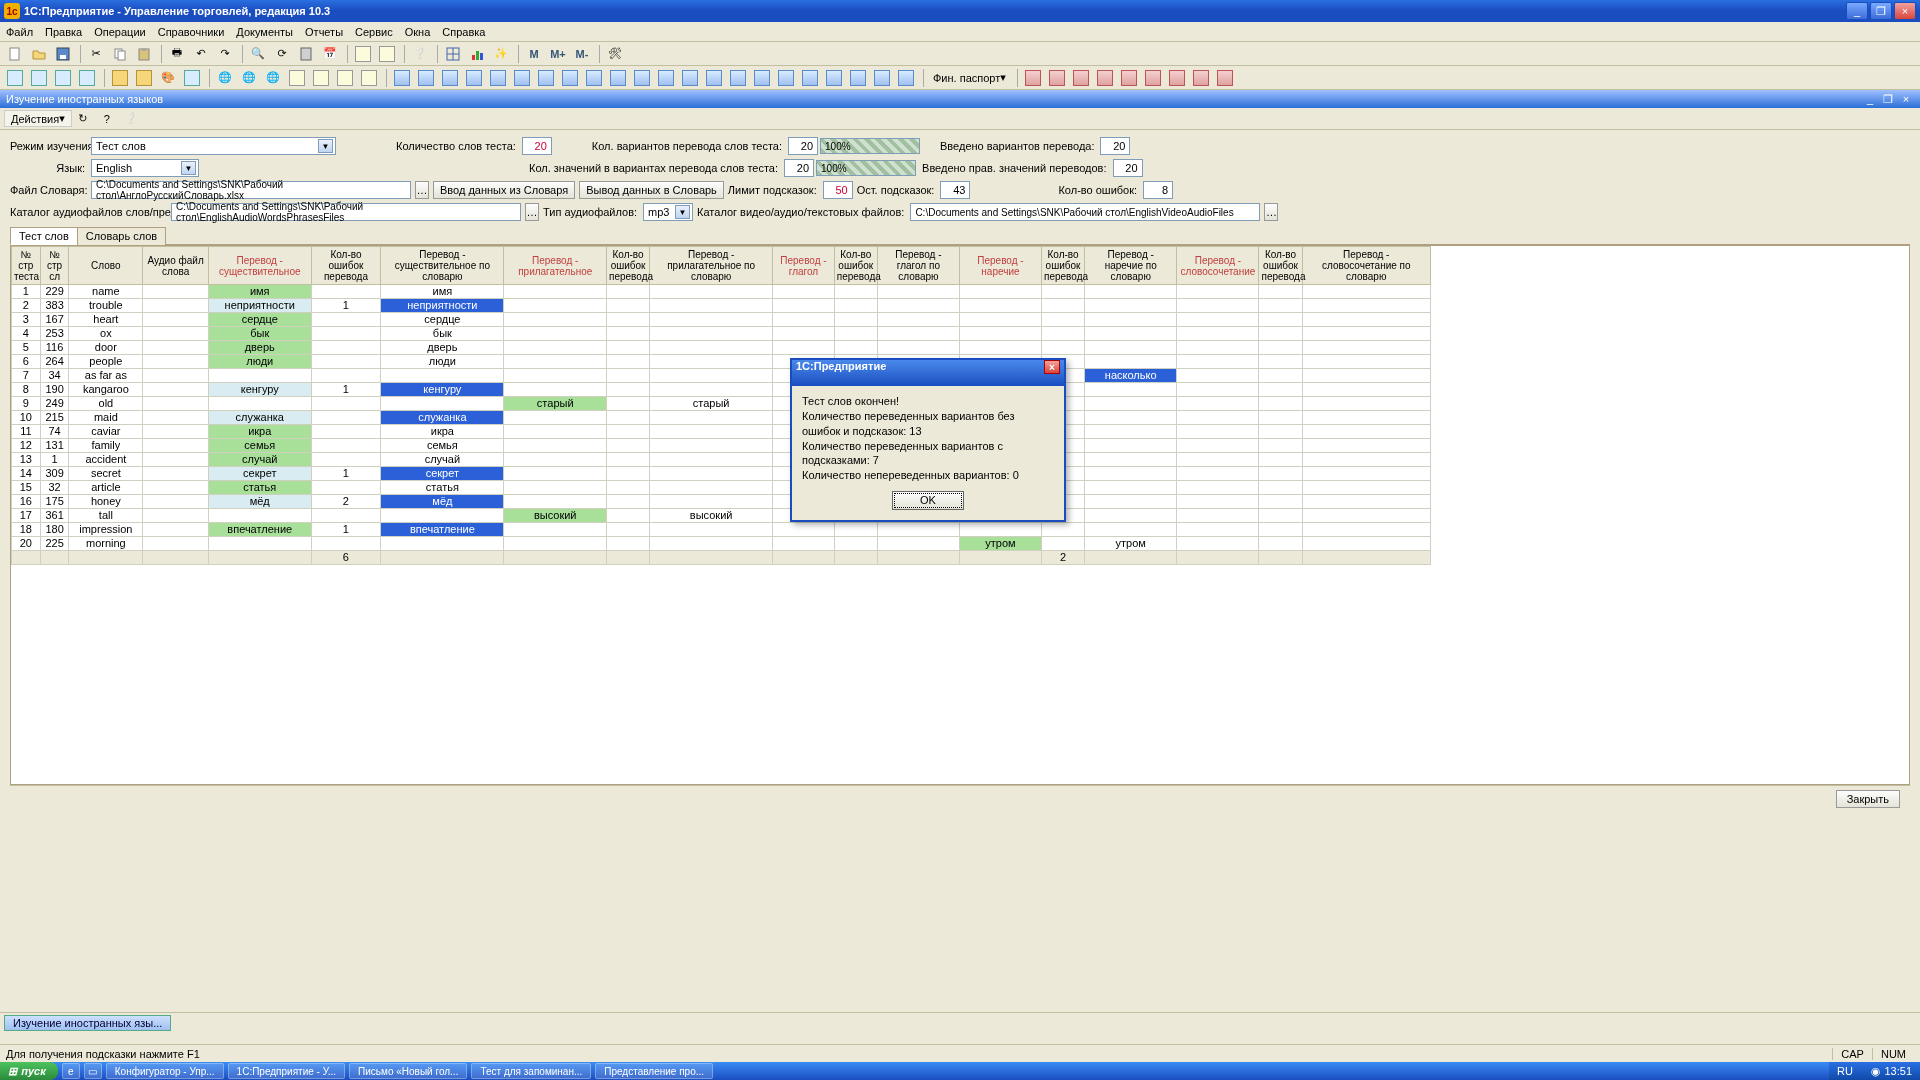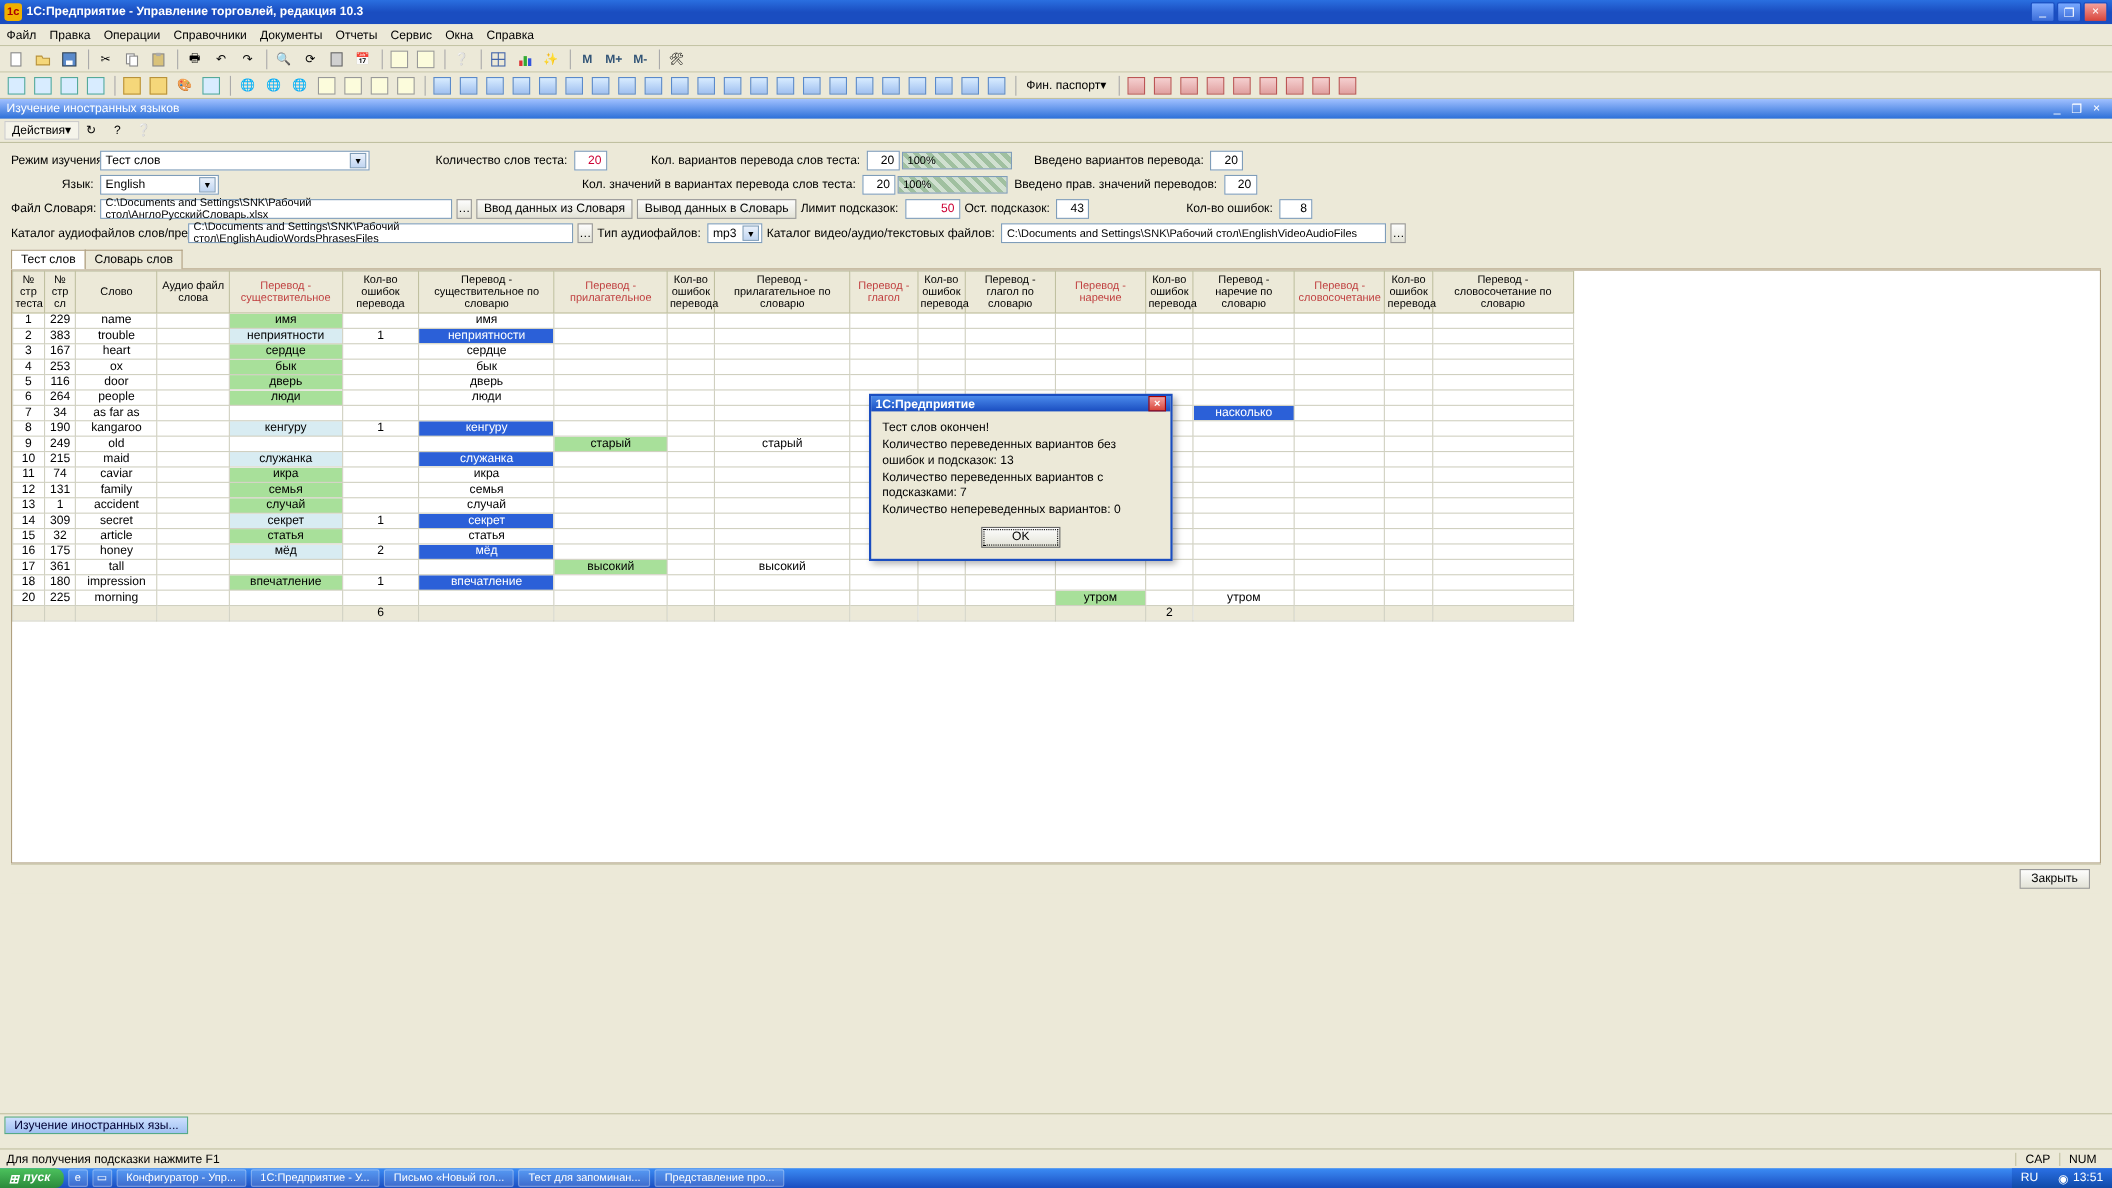--- a/index.html
+++ b/index.html
@@ -50,21 +50,21 @@
 .bottombar{position:absolute;bottom:48px;left:0;right:0;height:20px;background:#ece9d8;border-top:1px solid #c0c0a0;display:flex;align-items:center}
 .bottombar .task{background:linear-gradient(to bottom,#cde0ff,#a0c0f0);border:1px solid #5a8;padding:1px 8px;color:#003;margin-left:4px}
 .statusbar{position:absolute;bottom:18px;left:0;right:0;height:18px;background:#ece9d8;border-top:1px solid #c0c0a0;display:flex;align-items:center;padding:0 6px}
 .statusbar .sr{margin-left:auto;display:flex}
 .statusbar .sc{border-left:1px solid #c0c0a0;padding:0 8px}
 .taskbar{position:absolute;bottom:0;left:0;right:0;height:18px;background:linear-gradient(to bottom,#3b8cf5,#1a4dc0);display:flex;align-items:center;color:#fff;font-size:11px}
 .taskbar .start{background:linear-gradient(to bottom,#4cc25d,#2b8a3b);height:18px;display:flex;align-items:center;padding:0 12px 0 8px;font-style:italic;font-weight:bold;border-radius:0 8px 8px 0}
 .taskbar .titem{background:rgba(255,255,255,.15);border:1px solid rgba(255,255,255,.3);margin-left:4px;padding:0 8px;height:16px;display:flex;align-items:center;border-radius:2px;font-size:10px;max-width:120px;overflow:hidden;white-space:nowrap}
 .taskbar .tray{margin-left:auto;background:linear-gradient(to bottom,#2a70e5,#104aa8);height:18px;display:flex;align-items:center;padding:0 8px}
 .dialog{position:absolute;left:790px;top:358px;width:276px;background:#ece9d8;border:2px solid #1a4dc0;box-shadow:3px 3px 6px rgba(0,0,0,.3);z-index:100}
-.dialog .dtitle{height:14px;background:linear-gradient(to bottom,#4a8aeb,#1a4dc0);color:#fff;display:flex;align-items:flex-end;padding:0 4px;font-weight:bold;font-size:11px}
+.dialog .dtitle{height:26px;background:linear-gradient(to bottom,#4a8aeb,#1a4dc0);color:#fff;display:flex;align-items:flex-start;padding:0 4px;font-weight:bold;font-size:11px}
 .dialog .dtitle .dx{margin-left:auto;width:16px;height:14px;background:linear-gradient(#f5a29e,#d8453b);border:1px solid #a00;display:flex;align-items:center;justify-content:center;color:#fff;font-size:10px}
 .dialog .dbody{padding:8px 10px 10px 10px;font-size:11px;line-height:1.35}
 .dialog .dbtn{display:block;margin:8px auto 0 auto;width:72px;text-align:center;border:1px solid #666;background:linear-gradient(#fdfdfd,#e3e3d7);padding:1px 0;outline:1px dotted #000;outline-offset:-3px}
 </style>
 </head>
 <body>
 
 <div class="titlebar">
   <div class="ticon">1c</div>
   <div class="title">1С:Предприятие - Управление торговлей, редакция 10.3</div>
@@ -361,21 +361,21 @@
   </div>
   <div class="frow">
     <div class="flabel" style="width:75px">Файл Словаря:</div>
     <div class="finput" style="width:320px;font-size:10px">
         <span>C:\Documents and Settings\SNK\Рабочий стол\АнглоРусскийСловарь.xlsx</span>
       </div>
     <div class="fbtn" style="width:14px;padding:0;justify-content:center">…</div>
     <div class="fbtn">Ввод данных из Словаря</div>
     <div class="fbtn">Вывод данных в Словарь</div>
     <div class="flabel" style="margin-left:4px">Лимит подсказок:</div>
-    <div class="fval" style="width:50px;color:#c03">50</div>
+    <div class="fval" style="width:30px;color:#c03">50</div>
     <div class="flabel" style="margin-left:4px">Ост. подсказок:</div>
     <div class="fval" style="width:30px">43</div>
     <div style="width:88px"></div>
     <div class="flabel">Кол-во ошибок:</div>
     <div class="fval" style="width:30px">8</div>
   </div>
   <div class="frow">
     <div class="flabel" style="width:155px;text-align:left">Каталог аудиофайлов слов/предл.:</div>
     <div class="finput" style="width:350px;font-size:10px">
         <span>C:\Documents and Settings\SNK\Рабочий стол\EnglishAudioWordsPhrasesFiles</span>

